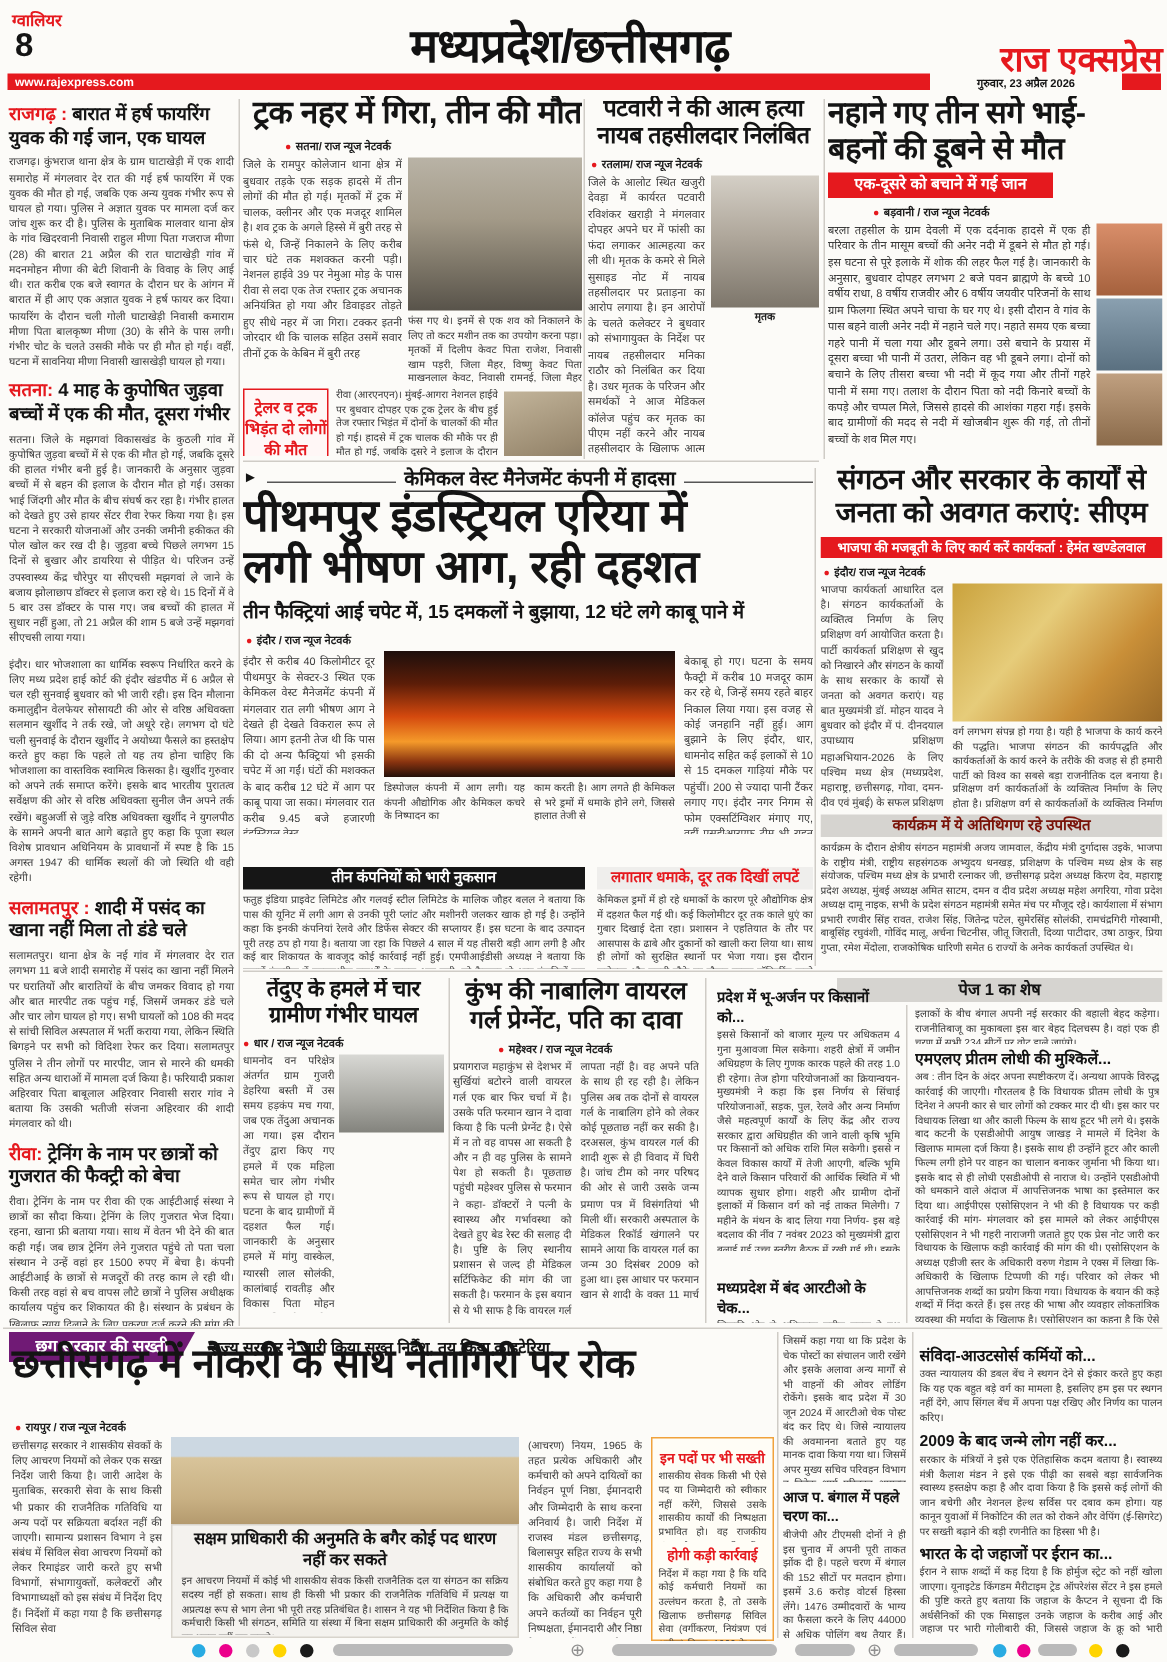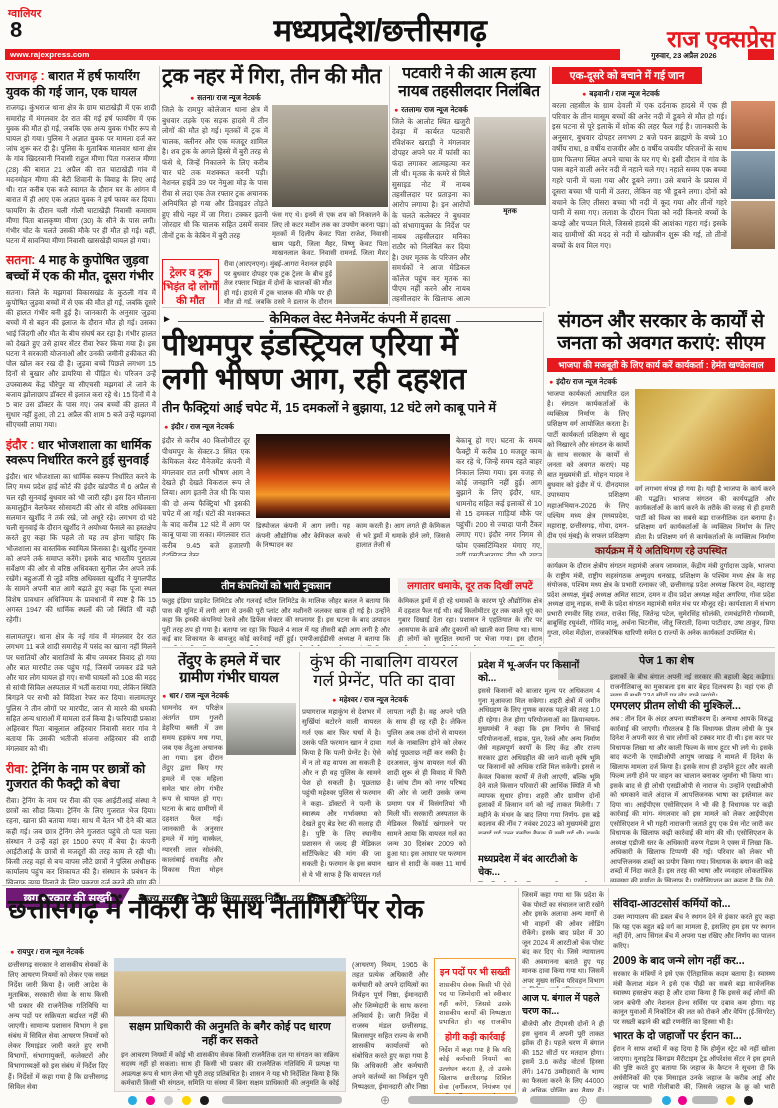--- a/index.html
+++ b/index.html
@@ -69,34 +69,34 @@
   <div class="abs" style="left:4px;top:64px;width:154px;height:820px;overflow:hidden" data-name="brief-news-column">
     <div class="brief-item" data-name="brief-item">
       <div class="brief-head" data-name="brief-headline"><span class="place" data-name="brief-place">राजगढ़ :</span> <span data-name="brief-title">बारात में हर्ष फायरिंग युवक की गई जान, एक घायल</span></div>
       <div class="brief-body" data-name="brief-body">राजगढ़। कुंभराज थाना क्षेत्र के ग्राम घाटाखेड़ी में एक शादी समारोह में मंगलवार देर रात की गई हर्ष फायरिंग में एक युवक की मौत हो गई, जबकि एक अन्य युवक गंभीर रूप से घायल हो गया। पुलिस ने अज्ञात युवक पर मामला दर्ज कर जांच शुरू कर दी है। पुलिस के मुताबिक मालवार थाना क्षेत्र के गांव खिदरवानी निवासी राहुल मीणा पिता गजराज मीणा (28) की बारात 21 अप्रैल की रात घाटाखेड़ी गांव में मदनमोहन मीणा की बेटी शिवानी के विवाह के लिए आई थी। रात करीब एक बजे स्वागत के दौरान घर के आंगन में बारात में ही आए एक अज्ञात युवक ने हर्ष फायर कर दिया। फायरिंग के दौरान चली गोली घाटाखेड़ी निवासी कमाराम मीणा पिता बालकृष्ण मीणा (30) के सीने के पास लगी। गंभीर चोट के चलते उसकी मौके पर ही मौत हो गई। वहीं, घटना में सावनिया मीणा निवासी खासखेड़ी घायल हो गया।</div>
     </div>
     <div class="brief-item" data-name="brief-item">
       <div class="brief-head" data-name="brief-headline"><span class="place" data-name="brief-place">सतना:</span> <span data-name="brief-title">4 माह के कुपोषित जुड़वा बच्चों में एक की मौत, दूसरा गंभीर</span></div>
       <div class="brief-body" data-name="brief-body">सतना। जिले के मझगवां विकासखंड के कुठली गांव में कुपोषित जुड़वा बच्चों में से एक की मौत हो गई, जबकि दूसरे की हालत गंभीर बनी हुई है। जानकारी के अनुसार जुड़वा बच्चों में से बहन की इलाज के दौरान मौत हो गई। उसका भाई जिंदगी और मौत के बीच संघर्ष कर रहा है। गंभीर हालत को देखते हुए उसे हायर सेंटर रीवा रेफर किया गया है। इस घटना ने सरकारी योजनाओं और उनकी जमीनी हकीकत की पोल खोल कर रख दी है। जुड़वा बच्चे पिछले लगभग 15 दिनों से बुखार और डायरिया से पीड़ित थे। परिजन उन्हें उपस्वास्थ्य केंद्र चौरेपुर या सीएचसी मझगवां ले जाने के बजाय झोलाछाप डॉक्टर से इलाज करा रहे थे। 15 दिनों में वे 5 बार उस डॉक्टर के पास गए। जब बच्चों की हालत में सुधार नहीं हुआ, तो 21 अप्रैल की शाम 5 बजे उन्हें मझगवां सीएचसी लाया गया।</div>
     </div>
     <div class="brief-item" data-name="brief-item">
-      <div class="brief-head" data-name="brief-headline"><span class="place" data-name="brief-place">इंदौर :</span> <span data-name="brief-title">धार भोजशाला का धार्मिक स्वरूप निर्धारित करने हुई सुनवाई</span></div>
       <div class="brief-body" data-name="brief-body">इंदौर। धार भोजशाला का धार्मिक स्वरूप निर्धारित करने के लिए मध्य प्रदेश हाई कोर्ट की इंदौर खंडपीठ में 6 अप्रैल से चल रही सुनवाई बुधवार को भी जारी रही। इस दिन मौलाना कमालुद्दीन वेलफेयर सोसायटी की ओर से वरिष्ठ अधिवक्ता सलमान खुर्शीद ने तर्क रखे, जो अधूरे रहे। लगभग दो घंटे चली सुनवाई के दौरान खुर्शीद ने अयोध्या फैसले का हस्तक्षेप करते हुए कहा कि पहले तो यह तय होना चाहिए कि भोजशाला का वास्तविक स्वामित्व किसका है। खुर्शीद गुरुवार को अपने तर्क समाप्त करेंगे। इसके बाद भारतीय पुरातत्व सर्वेक्षण की ओर से वरिष्ठ अधिवक्ता सुनील जैन अपने तर्क रखेंगे। बहुअर्जी से जुड़े वरिष्ठ अधिवक्ता खुर्शीद ने युगलपीठ के सामने अपनी बात आगे बढ़ाते हुए कहा कि पूजा स्थल विशेष प्रावधान अधिनियम के प्रावधानों में स्पष्ट है कि 15 अगस्त 1947 की धार्मिक स्थलों की जो स्थिति थी वही रहेगी।</div>
     </div>
     <div class="brief-item" data-name="brief-item">
+      <div class="brief-head" data-name="brief-headline"><span class="place" data-name="brief-place">सलामतपुर :</span> <span data-name="brief-title">शादी में पसंद का खाना नहीं मिला तो डंडे चले</span></div>
       <div class="brief-body" data-name="brief-body">सलामतपुर। थाना क्षेत्र के नई गांव में मंगलवार देर रात लगभग 11 बजे शादी समारोह में पसंद का खाना नहीं मिलने पर घरातियों और बारातियों के बीच जमकर विवाद हो गया और बात मारपीट तक पहुंच गई, जिसमें जमकर डंडे चले और चार लोग घायल हो गए। सभी घायलों को 108 की मदद से सांची सिविल अस्पताल में भर्ती कराया गया, लेकिन स्थिति बिगड़ने पर सभी को विदिशा रेफर कर दिया। सलामतपुर पुलिस ने तीन लोगों पर मारपीट, जान से मारने की धमकी सहित अन्य धाराओं में मामला दर्ज किया है। फरियादी प्रकाश अहिरवार पिता बाबूलाल अहिरवार निवासी सरार गांव ने बताया कि उसकी भतीजी संजना अहिरवार की शादी मंगलवार को थी।</div>
     </div>
     <div class="brief-item" data-name="brief-item">
       <div class="brief-head" data-name="brief-headline"><span class="place" data-name="brief-place">रीवा:</span> <span data-name="brief-title">ट्रेनिंग के नाम पर छात्रों को गुजरात की फैक्ट्री को बेचा</span></div>
       <div class="brief-body" data-name="brief-body">रीवा। ट्रेनिंग के नाम पर रीवा की एक आईटीआई संस्था ने छात्रों का सौदा किया। ट्रेनिंग के लिए गुजरात भेज दिया। रहना, खाना फ्री बताया गया। साथ में वेतन भी देने की बात कही गई। जब छात्र ट्रेनिंग लेने गुजरात पहुंचे तो पता चला संस्थान ने उन्हें वहां हर 1500 रुपए में बेचा है। कंपनी आईटीआई के छात्रों से मजदूरों की तरह काम ले रही थी। किसी तरह वहां से बच वापस लौटे छात्रों ने पुलिस अधीक्षक कार्यालय पहुंच कर शिकायत की है। संस्थान के प्रबंधन के खिलाफ न्याय दिलाने के लिए प्रकरण दर्ज करने की मांग की है। मामले में आईटीआई के छात्रों ने संस्थान पर गंभीर आरोप लगाकर सख्ती की मांग की है।</div>
     </div>
   </div>
 
   <div class="abs" style="left:162px;top:64px;width:226px;height:240px;overflow:hidden" data-name="truck-article">
-    <div class="hl" style="font-size:21px;text-align:left" data-name="truck-headline">ट्रक नहर में गिरा, तीन की मौत</div>
+    <div class="hl" style="font-size:21px;text-align:right" data-name="truck-headline">ट्रक नहर में गिरा, तीन की मौत</div>
     <div class="byline" style="margin:4px 0 3px 28px" data-name="truck-byline"><span class="dot" data-name="bullet-icon">●</span><span data-name="byline-text">सतना/ राज न्यूज नेटवर्क</span></div>
     <div style="position:relative;height:150px">
       <div class="body-txt" style="position:absolute;left:0;top:0;width:106px;height:150px" data-name="truck-body">जिले के रामपुर कोलेजान थाना क्षेत्र में बुधवार तड़के एक सड़क हादसे में तीन लोगों की मौत हो गई। मृतकों में ट्रक में चालक, क्लीनर और एक मजदूर शामिल है। शव ट्रक के अगले हिस्से में बुरी तरह से फंसे थे, जिन्हें निकालने के लिए करीब चार घंटे तक मशक्कत करनी पड़ी। नेशनल हाईवे 39 पर नेमुआ मोड़ के पास रीवा से लदा एक तेज रफ्तार ट्रक अचानक अनियंत्रित हो गया और डिवाइडर तोड़ते हुए सीधे नहर में जा गिरा। टक्कर इतनी जोरदार थी कि चालक सहित उसमें सवार तीनों ट्रक के केबिन में बुरी तरह</div>
       <div class="photo" style="left:110px;top:0;width:116px;height:102px;background:linear-gradient(180deg,#b9b3a6 0%,#a39a88 40%,#7b7466 72%,#58534a 100%)" data-name="truck-accident-photo"></div>
       <div class="cap-txt" style="position:absolute;left:110px;top:105px;width:116px;height:45px" data-name="truck-photo-caption">फंस गए थे। इनमें से एक शव को निकालने के लिए तो कटर मशीन तक का उपयोग करना पड़ा। मृतकों में दिलीप केवट पिता राजेश, निवासी खाम पड़री, जिला मैहर, विष्णु केवट पिता माखनलाल केवट, निवासी रामनई, जिला मैहर शामिल हैं। तीसरे मृतक की फिलहाल शिनाख्त नहीं हो सकी है।</div>
     </div>
     <div style="position:relative;height:78px;margin-top:4px">
       <div style="position:absolute;left:0;top:0;width:57px;height:76px;border:1.5px solid #e5191e;background:#fff7f6;color:#e5191e;font-weight:700;font-size:10.5px;line-height:1.3;text-align:center;padding-top:6px" data-name="trailer-box-title">ट्रेलर व ट्रक भिड़ंत दो लोगों की मौत</div>
       <div class="cap-txt" style="position:absolute;left:62px;top:0;width:108px;height:76px" data-name="trailer-box-body">रीवा (आरएनएन)। मुंबई-आगरा नेशनल हाईवे पर बुधवार दोपहर एक ट्रक ट्रेलर के बीच हुई तेज रफ्तार भिड़ंत में दोनों के चालकों की मौत हो गई। हादसे में ट्रक चालक की मौके पर ही मौत हो गई, जबकि दूसरे ने इलाज के दौरान दम तोड़ दिया। टक्कर इतनी जबरदस्त थी कि ट्रक का अगला हिस्सा पूरी तरह चिपक गया और दोनों चालक केबिन में फंस गए थे।</div>
       <div class="photo" style="left:174px;top:2px;width:52px;height:72px;background:linear-gradient(160deg,#c2b49a,#9a8a70 55%,#6e6250)" data-name="trailer-crash-photo"></div>
@@ -107,20 +107,21 @@
     <div class="hl" style="font-size:15.5px;text-align:center" data-name="patwari-headline">पटवारी ने की आत्म हत्या नायब तहसीलदार निलंबित</div>
     <div class="byline" style="margin:4px 0 3px 2px" data-name="patwari-byline"><span class="dot" data-name="bullet-icon">●</span><span data-name="byline-text">रतलाम/ राज न्यूज नेटवर्क</span></div>
     <div style="float:right;width:72px;margin:0 0 2px 4px" data-name="patwari-photo-block">
       <div style="width:72px;height:88px;background:linear-gradient(180deg,#d4cfc6 0%,#b0a89c 45%,#7d766b 100%)" class="photoX" data-name="deceased-portrait-photo"></div>
       <div style="font-size:7px;font-weight:700;text-align:center;margin-top:1px" data-name="portrait-caption">मृतक</div>
     </div>
     <div class="body-txt" style="height:186px" data-name="patwari-body">जिले के आलोट स्थित खजुरी देवड़ा में कार्यरत पटवारी रविशंकर खराड़ी ने मंगलवार दोपहर अपने घर में फांसी का फंदा लगाकर आत्महत्या कर ली थी। मृतक के कमरे से मिले सुसाइड नोट में नायब तहसीलदार पर प्रताड़ना का आरोप लगाया है। इन आरोपों के चलते कलेक्टर ने बुधवार को संभागायुक्त के निर्देश पर नायब तहसीलदार मनिका राठौर को निलंबित कर दिया है। उधर मृतक के परिजन और समर्थकों ने आज मेडिकल कॉलेज पहुंच कर मृतक का पीएम नहीं करने और नायब तहसीलदार के खिलाफ आत्म हत्या के लिए उकसाने का प्रकरण दर्ज करने की मांग को लेकर धरना प्रदर्शन किया। इस हंगामे के दौरान जिला और पुलिस प्रशासन के अफसरों ने प्रदर्शनकारियों को निष्पक्ष जांच का आश्वासन देकर धरना समाप्त कराया है। वहीं प्रदर्शनकारियों ने प्रशासन को एक सप्ताह का समय दिया है, अगर इस समय में नायब तहसीलदार पर कार्रवाई नहीं हुई तो वे उग्र आंदोलन करेंगे।</div>
   </div>
 
   <div class="abs" style="left:552px;top:64px;width:223px;height:242px;overflow:hidden" data-name="drowning-article">
+    <div class="hl" style="font-size:20.5px" data-name="drowning-headline"><span data-name="headline-line">नहाने गए तीन सगे भाई-</span><br><span data-name="headline-line">बहनों की डूबने से मौत</span></div>
     <div style="position:relative">
       <div class="redbar" style="width:150px;height:17px;font-size:10.5px;line-height:17px;text-align:center;margin-top:3px" data-name="drowning-subhead-bar">एक-दूसरे को बचाने में गई जान</div>
       <div class="byline" style="margin:4px 0 3px 30px" data-name="drowning-byline"><span class="dot" data-name="bullet-icon">●</span><span data-name="byline-text">बड़वानी / राज न्यूज नेटवर्क</span></div>
       <div style="float:right;width:44px;margin-left:4px" data-name="victim-photos-strip">
         <div style="width:44px;height:48px;margin-bottom:2px;background:linear-gradient(180deg,#d98e6a,#a5613d)" data-name="victim-photo-1"></div>
         <div style="width:44px;height:48px;margin-bottom:2px;background:linear-gradient(180deg,#8aa0b0,#5a7080)" data-name="victim-photo-2"></div>
         <div style="width:44px;height:48px;background:linear-gradient(180deg,#c0a080,#8a6a4a)" data-name="victim-photo-3"></div>
       </div>
       <div class="body-txt" style="height:168px;font-size:7.4px" data-name="drowning-body">बरला तहसील के ग्राम देवली में एक दर्दनाक हादसे में एक ही परिवार के तीन मासूम बच्चों की अनेर नदी में डूबने से मौत हो गई। इस घटना से पूरे इलाके में शोक की लहर फैल गई है। जानकारी के अनुसार, बुधवार दोपहर लगभग 2 बजे पवन ब्राह्मणे के बच्चे 10 वर्षीय राधा, 8 वर्षीय राजवीर और 6 वर्षीय जयवीर परिजनों के साथ ग्राम फिलगा स्थित अपने चाचा के घर गए थे। इसी दौरान वे गांव के पास बहने वाली अनेर नदी में नहाने चले गए। नहाते समय एक बच्चा गहरे पानी में चला गया और डूबने लगा। उसे बचाने के प्रयास में दूसरा बच्चा भी पानी में उतरा, लेकिन वह भी डूबने लगा। दोनों को बचाने के लिए तीसरा बच्चा भी नदी में कूद गया और तीनों गहरे पानी में समा गए। तलाश के दौरान पिता को नदी किनारे बच्चों के कपड़े और चप्पल मिले, जिससे हादसे की आशंका गहरा गई। इसके बाद ग्रामीणों की मदद से नदी में खोजबीन शुरू की गई, तो तीनों बच्चों के शव मिल गए।</div>
     </div>
@@ -169,27 +170,27 @@
   </div>
 
   <div class="abs" style="left:162px;top:652px;width:134px;height:230px;overflow:hidden" data-name="leopard-article">
     <div class="hl" style="font-size:14.5px;text-align:center" data-name="leopard-headline"><span data-name="headline-line">तेंदुए के हमले में चार</span><br><span data-name="headline-line">ग्रामीण गंभीर घायल</span></div>
     <div class="byline" style="margin:4px 0 3px 0" data-name="leopard-byline"><span class="dot" data-name="bullet-icon">●</span><span data-name="byline-text">धार / राज न्यूज नेटवर्क</span></div>
     <div style="float:right;width:70px;height:52px;margin:0 0 2px 3px;background:linear-gradient(180deg,#d8d8d4,#a8a8a2 60%,#83837d)" data-name="injured-villagers-photo"></div>
     <div class="body-txt" style="height:172px;font-size:7px" data-name="leopard-body">धामनोद वन परिक्षेत्र अंतर्गत ग्राम गुजरी डेहरिया बस्ती में उस समय हड़कंप मच गया, जब एक तेंदुआ अचानक आ गया। इस दौरान तेंदुए द्वारा किए गए हमले में एक महिला समेत चार लोग गंभीर रूप से घायल हो गए। घटना के बाद ग्रामीणों में दहशत फैल गई। जानकारी के अनुसार हमले में मांगु वास्केल, ग्यारसी लाल सोलंकी, कालांबाई रावतीड़ और विकास पिता मोहन डामर निवासी बड़केल घायल हुए हैं। इनमें से दो की हालत गंभीर बनी हुई है। सूचना मिलते ही वन विभाग और पुलिस की टीम भी मौके पर पहुंच गई थी। सभी घायलों का प्राथमिक उपचार के बाद जिला अस्पताल रेफर किया गया। बताया जा रहा है कि तेंदुआ अभी भी बस्ती के आसपास ही मौजूद है, जिससे लोगों में भय का माहौल बना हुआ है।</div>
   </div>
 
   <div class="abs" style="left:302px;top:652px;width:164px;height:230px;overflow:hidden" data-name="kumbh-article">
-    <div class="hl" style="font-size:16.5px;font-weight:400;text-align:center;letter-spacing:0" data-name="kumbh-headline"><span data-name="headline-line">कुंभ की नाबालिग वायरल</span><br><span data-name="headline-line">गर्ल प्रेग्नेंट, पति का दावा</span></div>
+    <div class="hl" style="font-size:16.5px;font-weight:700;text-align:center;letter-spacing:0" data-name="kumbh-headline"><span data-name="headline-line">कुंभ की नाबालिग वायरल</span><br><span data-name="headline-line">गर्ल प्रेग्नेंट, पति का दावा</span></div>
     <div class="byline" style="margin:4px 0 3px 30px" data-name="kumbh-byline"><span class="dot" data-name="bullet-icon">●</span><span data-name="byline-text">महेश्वर / राज न्यूज नेटवर्क</span></div>
     <div class="body-txt" style="height:182px;font-size:7px;column-count:2;column-gap:6px" data-name="kumbh-body">प्रयागराज महाकुंभ से देशभर में सुर्खियां बटोरने वाली वायरल गर्ल एक बार फिर चर्चा में है। उसके पति फरमान खान ने दावा किया है कि पत्नी प्रेग्नेंट है। ऐसे में न तो वह वापस आ सकती है और न ही वह पुलिस के सामने पेश हो सकती है। पूछताछ पहुंची महेश्वर पुलिस से फरमान ने कहा- डॉक्टरों ने पत्नी के स्वास्थ्य और गर्भावस्था को देखते हुए बेड रेस्ट की सलाह दी है। पुष्टि के लिए स्थानीय प्रशासन से जल्द ही मेडिकल सर्टिफिकेट की मांग की जा सकती है। फरमान के इस बयान से ये भी साफ है कि वायरल गर्ल लापता नहीं है। वह अपने पति के साथ ही रह रही है। लेकिन पुलिस अब तक दोनों से वायरल गर्ल के नाबालिग होने को लेकर कोई पूछताछ नहीं कर सकी है। दरअसल, कुंभ वायरल गर्ल की शादी शुरू से ही विवाद में घिरी है। जांच टीम को नगर परिषद की ओर से जारी उसके जन्म प्रमाण पत्र में विसंगतियां भी मिली थीं। सरकारी अस्पताल के मेडिकल रिकॉर्ड खंगालने पर सामने आया कि वायरल गर्ल का जन्म 30 दिसंबर 2009 को हुआ था। इस आधार पर फरमान खान से शादी के वक्त 11 मार्च 2026 को उसकी उम्र 16 साल, 2 महीने और 12 दिन थी।</div>
   </div>
 
   <div class="abs" style="left:476px;top:652px;width:299px;height:230px;overflow:hidden" data-name="page1-rest-section">
-    <div class="graybar" style="position:absolute;left:82px;top:0;width:217px;height:28px;font-size:11px;line-height:16px" data-name="page1-rest-title">पेज 1 का शेष</div>
+    <div class="graybar" style="position:absolute;left:82px;top:0;width:217px;height:16px;font-size:11px;line-height:16px" data-name="page1-rest-title">पेज 1 का शेष</div>
     <div style="position:absolute;left:2px;top:6px;width:122px;height:224px;overflow:hidden" data-name="page1-col-a">
       <div class="b" style="font-size:9.8px;color:#141414" data-name="bhuarjan-headline">प्रदेश में भू-अर्जन पर किसानों को...</div>
       <div class="cap-txt" style="margin-top:2px;height:148px" data-name="bhuarjan-body">इससे किसानों को बाजार मूल्य पर अधिकतम 4 गुना मुआवजा मिल सकेगा। शहरी क्षेत्रों में जमीन अधिग्रहण के लिए गुणक कारक पहले की तरह 1.0 ही रहेगा। तेज होगा परियोजनाओं का क्रियान्वयन- मुख्यमंत्री ने कहा कि इस निर्णय से सिंचाई परियोजनाओं, सड़क, पुल, रेलवे और अन्य निर्माण जैसे महत्वपूर्ण कार्यों के लिए केंद्र और राज्य सरकार द्वारा अधिग्रहीत की जाने वाली कृषि भूमि पर किसानों को अधिक राशि मिल सकेगी। इससे न केवल विकास कार्यों में तेजी आएगी, बल्कि भूमि देने वाले किसान परिवारों की आर्थिक स्थिति में भी व्यापक सुधार होगा। शहरी और ग्रामीण दोनों इलाकों में किसान वर्ग को नई ताकत मिलेगी। 7 महीने के मंथन के बाद लिया गया निर्णय- इस बड़े बदलाव की नींव 7 नवंबर 2023 को मुख्यमंत्री द्वारा बुलाई गई उच्च स्तरीय बैठक में रखी गई थी। इसके बाद 13 जनवरी 2026 को एक मंत्रिमंडलीय समिति का गठन किया गया, जिसमें किसान संगठनों, विधायकों और सामाजिक संगठनों सहित 400 से अधिक पक्षकारों से विस्तृत चर्चा की गई। अन्य राज्यों की सर्वोत्तम प्रक्रियाओं के अध्ययन के बाद समिति ने इस बदलाव की अनुशंसा की थी, जिसे अब अमलीजामा पहना दिया गया है। इस संशोधन में प्रदेश भाजपा अध्यक्ष हेमंत खण्डेलवाल व भाजपा के प्रदेश मीडिया प्रभारी आशीष अग्रवाल भी मौजूद थे।</div>
       <div class="b" style="font-size:9.8px;color:#141414;margin-top:18px" data-name="rto-headline">मध्यप्रदेश में बंद आरटीओ के चेक...</div>
       <div class="cap-txt" style="margin-top:2px;height:46px" data-name="rto-body">जिसकी ओर से अधिवक्ता सुनील प्रसाद ने पक्ष रखा। जिन्होंने बताया कि वाहनों की ओवर लोडिंग और घटते हादसों को लेकर वर्ष 2006 में एक जनहित याचिका दायर की गई थी। उक्त मामले का 3 जनवरी 2023 को निराकरण सरकार के हलफनामे पर दिए गये आश्वासन में हुआ था।</div>
     </div>
     <div style="position:absolute;left:134px;top:20px;width:163px;height:210px;overflow:hidden" data-name="page1-col-b">
       <div class="cap-txt" style="height:24px" data-name="mla-pre-text">इलाकों के बीच बंगाल अपनी नई सरकार की बहाली बेहद कड़ेगा। राजनीतिबाजू का मुकाबला इस बार बेहद दिलचस्प है। वहां एक ही चरण में सभी 234 सीटों पर वोट डाले जाएंगे।</div>
       <div class="b" style="font-size:10.5px;color:#141414;margin-top:2px" data-name="mla-headline">एमएलए प्रीतम लोधी की मुश्किलें...</div>
       <div class="cap-txt" style="margin-top:2px;height:168px" data-name="mla-body">अब : तीन दिन के अंदर अपना स्पष्टीकरण दें। अन्यथा आपके विरुद्ध कार्रवाई की जाएगी। गौरतलब है कि विधायक प्रीतम लोधी के पुत्र दिनेश ने अपनी कार से चार लोगों को टक्कर मार दी थी। इस कार पर विधायक लिखा था और काली फिल्म के साथ हूटर भी लगे थे। इसके बाद कटनी के एसडीओपी आयुष जाखड़ ने मामले में दिनेश के खिलाफ मामला दर्ज किया है। इसके साथ ही उन्होंने हूटर और काली फिल्म लगी होने पर वाहन का चालान बनाकर जुर्माना भी किया था। इसके बाद से ही लोधी एसडीओपी से नाराज थे। उन्होंने एसडीओपी को धमकाने वाले अंदाज में आपत्तिजनक भाषा का इस्तेमाल कर दिया था। आईपीएस एसोसिएशन ने भी की है विधायक पर कड़ी कार्रवाई की मांग- मंगलवार को इस मामले को लेकर आईपीएस एसोसिएशन ने भी गहरी नाराजगी जताते हुए एक प्रेस नोट जारी कर विधायक के खिलाफ कड़ी कार्रवाई की मांग की थी। एसोसिएशन के अध्यक्ष एडीजी स्तर के अधिकारी वरुण गेडाम ने एक्स में लिखा कि- अधिकारी के खिलाफ टिप्पणी की गई। परिवार को लेकर भी आपत्तिजनक शब्दों का प्रयोग किया गया। विधायक के बयान की कड़े शब्दों में निंदा करते हैं। इस तरह की भाषा और व्यवहार लोकतांत्रिक व्यवस्था की मर्यादा के खिलाफ है। एसोसिएशन का कहना है कि ऐसे बयानों से पुलिस अधिकारियों की निष्पक्षता और मनोबल पर असर पड़ता है।</div>

